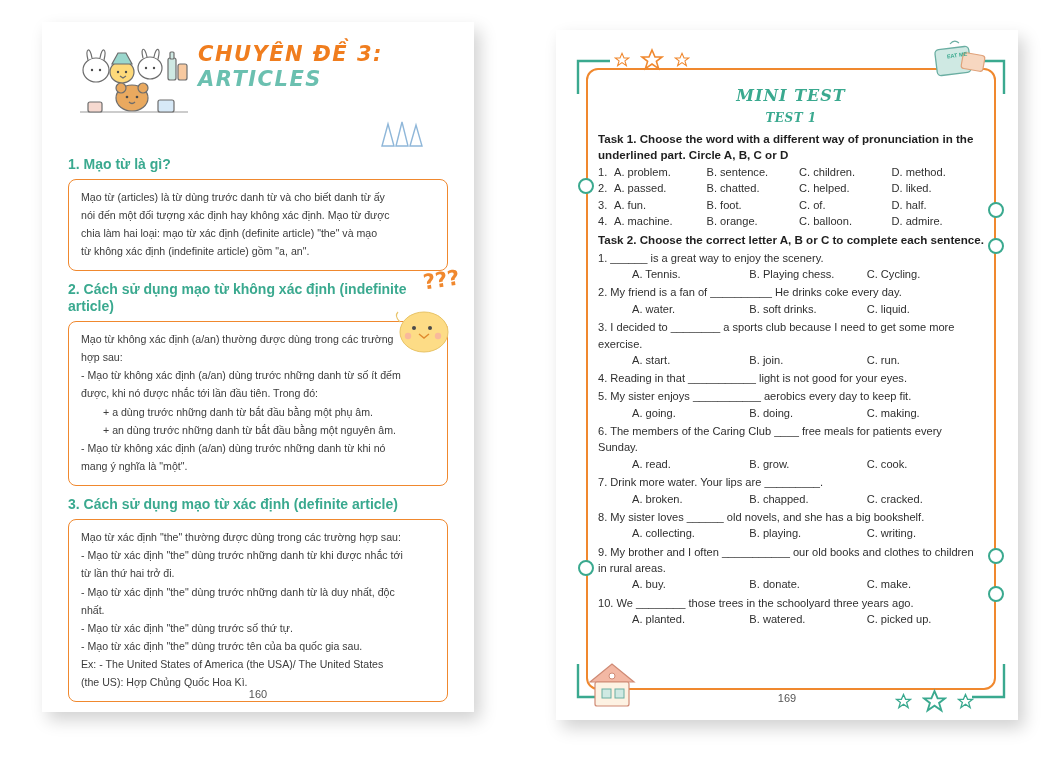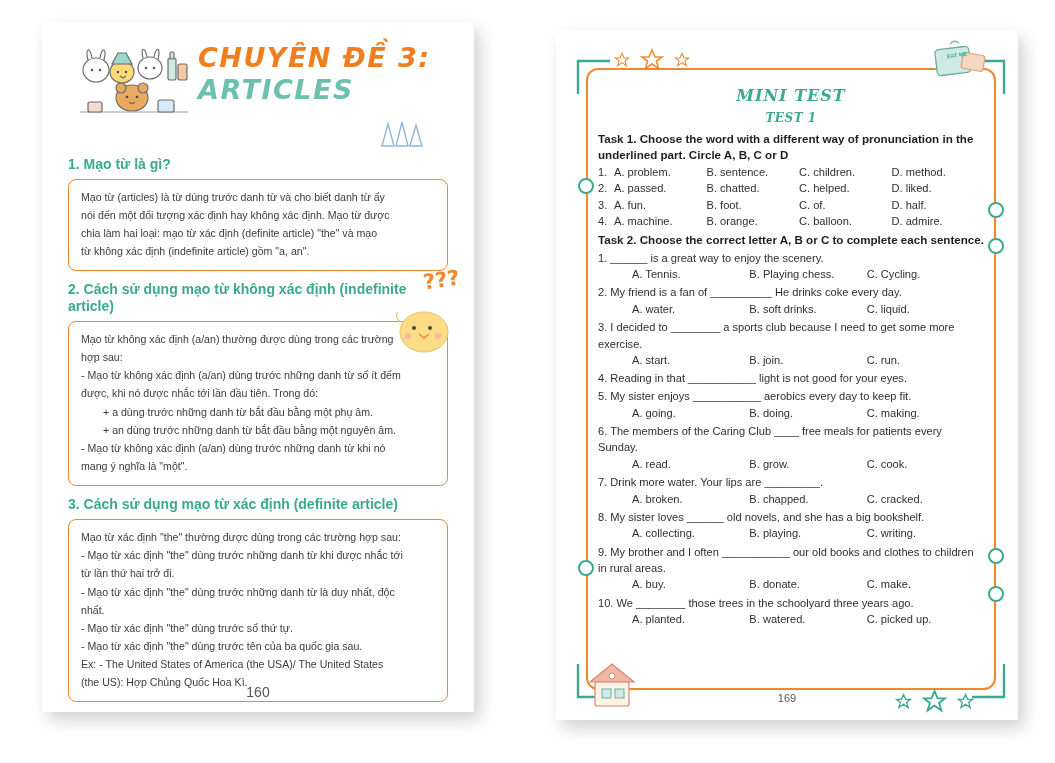--- a/index.html
+++ b/index.html
@@ -22,21 +22,21 @@
   #page-right { left:556px; top:30px;  width:462px; height:690px; }
 
   
   .lp-inner { position:absolute; inset:0; padding:14px 26px; }
 
   .hero { position:relative; height:110px; }
   .hero-title {
     position:absolute; left:130px; top:6px;
     font-family:"DejaVu Sans", sans-serif;
     font-weight:bold; font-style:italic;
-    font-size:27px; letter-spacing:1.5px;
+    font-size:21px; letter-spacing:1.5px;
     color:#f07d1e;
     -webkit-text-stroke:0px;
     text-shadow: 1px 1px 0 #fff;
     line-height:1.18;
   }
   .hero-title .l2 { color:#6bc0b0; display:block; }
 
   
   .doodle { position:absolute; left:6px; top:4px; width:120px; height:78px; }
 
@@ -55,21 +55,21 @@
     font-size:10.6px;
     line-height:1.62;
     color:#3c3c3c;
   }
   .box p { margin:0; }
   .box p + p { margin-top:1px; }
   .box .ind2 { padding-left:22px; }
 
   .page-num-left {
     position:absolute; left:0; right:0; bottom:12px;
-    text-align:center; font-size:14px; color:#555;
+    text-align:center; font-size:11px; color:#555;
   }
 
   
   .q-marks {
     position:absolute; right:14px; top:246px;
     font-family:"DejaVu Sans", sans-serif;
     font-weight:bold; font-size:21px; color:#f0882e;
     transform:rotate(-8deg);
   }
   .chick { position:absolute; right:14px; top:276px; width:74px; height:58px; }

